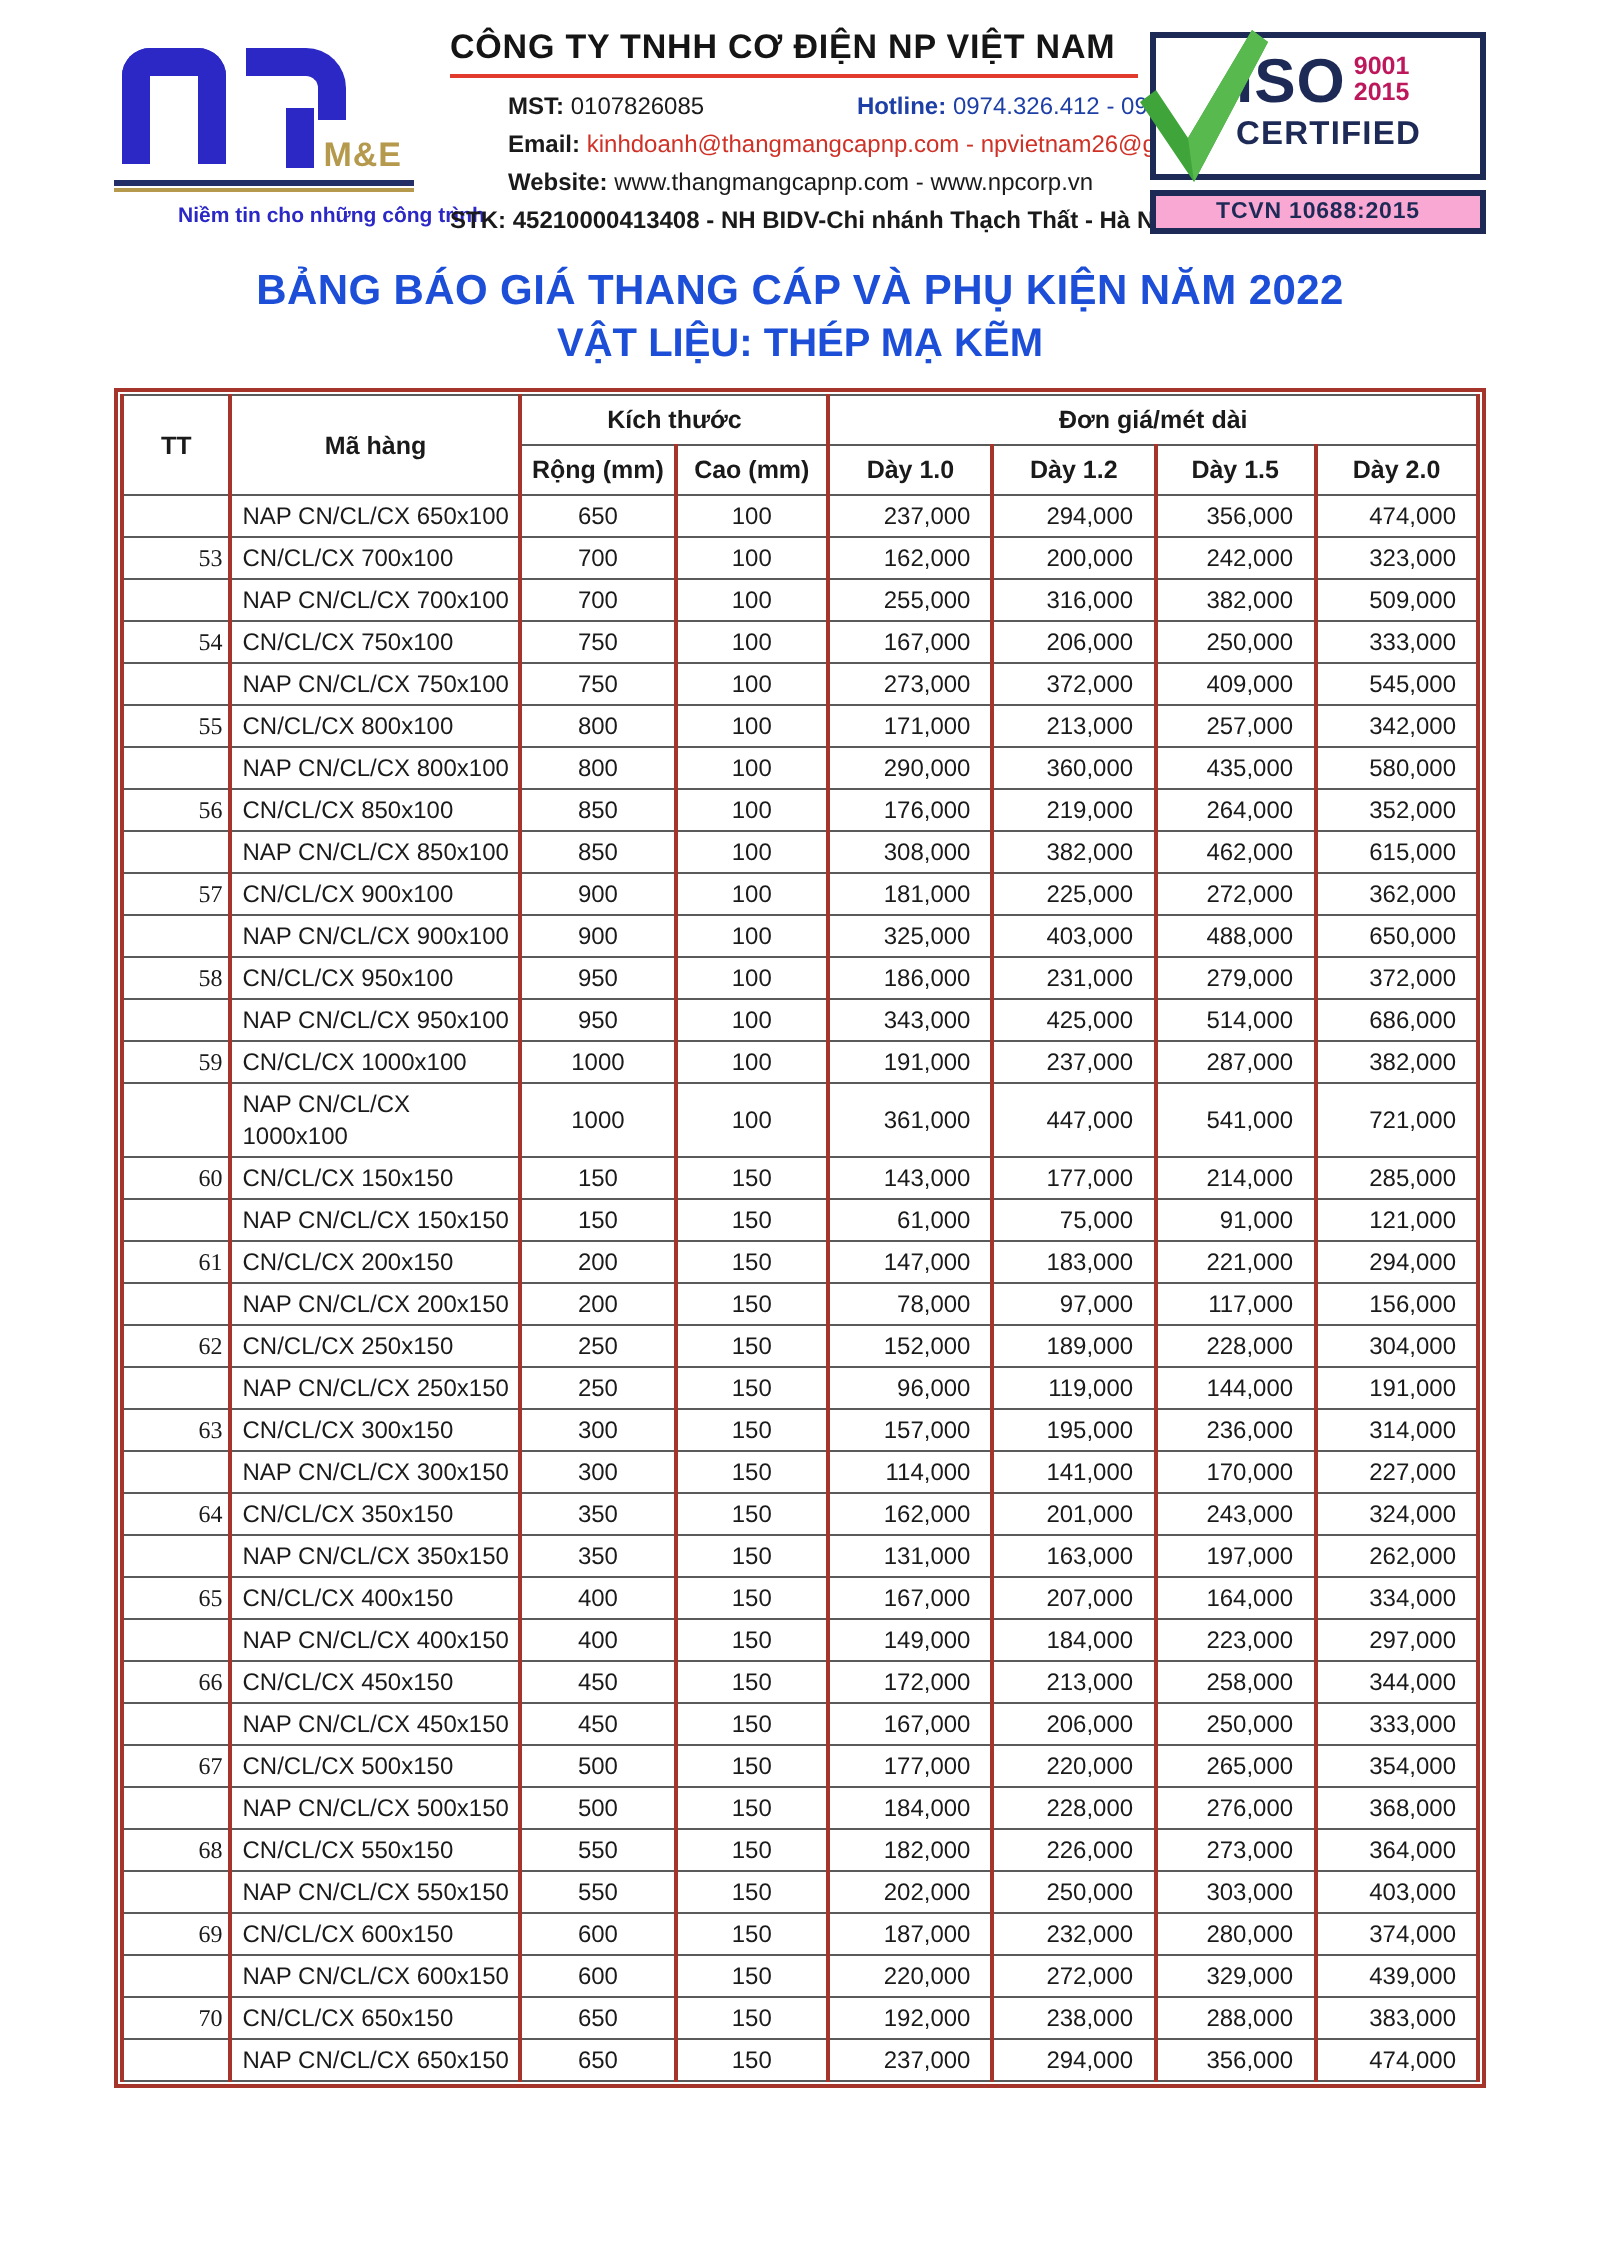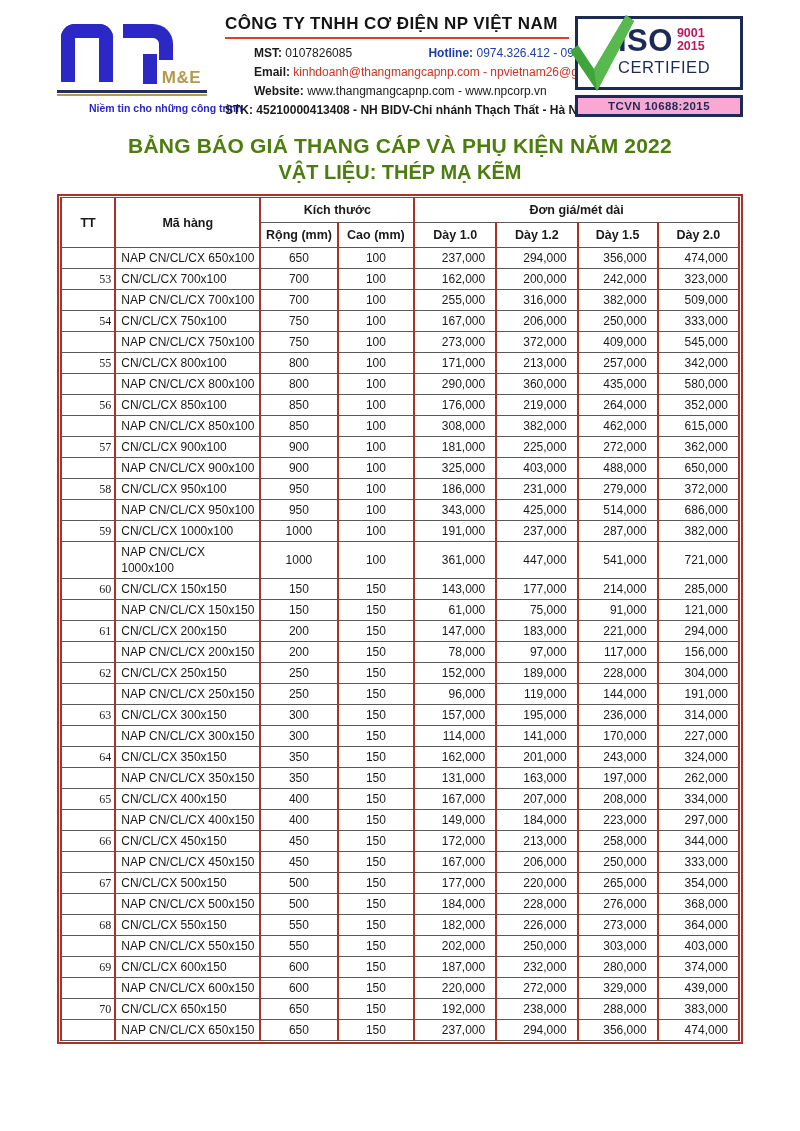--- a/index.html
+++ b/index.html
@@ -46,28 +46,28 @@
 
   .iso-block { flex:0 0 168px; width:168px; padding-top:2px; position:relative; }
   .iso-box {
     position:relative; border:3px solid #1e2a56; background:#fff;
     padding:8px 6px 6px 40px; min-height:74px;
   }
   .iso-check { position:absolute; left:-14px; top:-8px; }
   .iso-row { display:flex; align-items:flex-start; }
   .iso-word { color:#1e2a56; font-weight:bold; font-size:31px; line-height:28px; letter-spacing:0.5px; }
   .iso-nums { margin-left:4px; font-size:12.5px; line-height:13px; font-weight:bold; color:#be185d; }
-  .iso-certified { color:#1e2a56; font-weight:normal; font-size:16.5px; letter-spacing:0.6px; margin-top:3px; white-space:nowrap; }
+  .iso-certified { color:#1e2a56; font-weight:bold; font-size:16.5px; letter-spacing:0.6px; margin-top:3px; white-space:nowrap; }
   .tcvn-box {
     margin-top:5px; border:3px solid #1e2a56; color:#1e2a56; font-weight:bold;
     font-size:11.5px; text-align:center; padding:2px 2px; letter-spacing:0.4px; background:#f9a8d4;
   }
 
   
-  .title-block { text-align:center; margin-top:14px; color:#4d7c0f; }
+  .title-block { text-align:center; margin-top:14px; color:#1d4ed8; }
   .title-1 { font-size:21px; font-weight:bold; letter-spacing:0.2px; }
   .title-2 { font-size:20px; font-weight:bold; margin-top:3px; }
   .title-3 { font-size:13.5px; font-style:italic; margin-top:4px; }
 
   
   .table-wrap { margin-top:10px; border:2px solid #a5342a; padding:1px; }
   table.price { width:100%; border-collapse:collapse; table-layout:fixed; }
   .price th, .price td {
     border-left:2px solid #a5342a; border-right:2px solid #a5342a;
     border-top:1px solid #5a5a5a; border-bottom:1px solid #5a5a5a;
@@ -429,21 +429,21 @@
             <td class="c-price">197,000</td>
             <td class="c-price">262,000</td>
           </tr>
           <tr>
             <td class="c-tt">65</td>
             <td class="c-ma">CN/CL/CX 400x150</td>
             <td class="c-num">400</td>
             <td class="c-num">150</td>
             <td class="c-price">167,000</td>
             <td class="c-price">207,000</td>
-            <td class="c-price">208,000</td>
+            <td class="c-price">164,000</td>
             <td class="c-price">334,000</td>
           </tr>
           <tr>
             <td class="c-tt"></td>
             <td class="c-ma">NAP CN/CL/CX 400x150</td>
             <td class="c-num">400</td>
             <td class="c-num">150</td>
             <td class="c-price">149,000</td>
             <td class="c-price">184,000</td>
             <td class="c-price">223,000</td>

